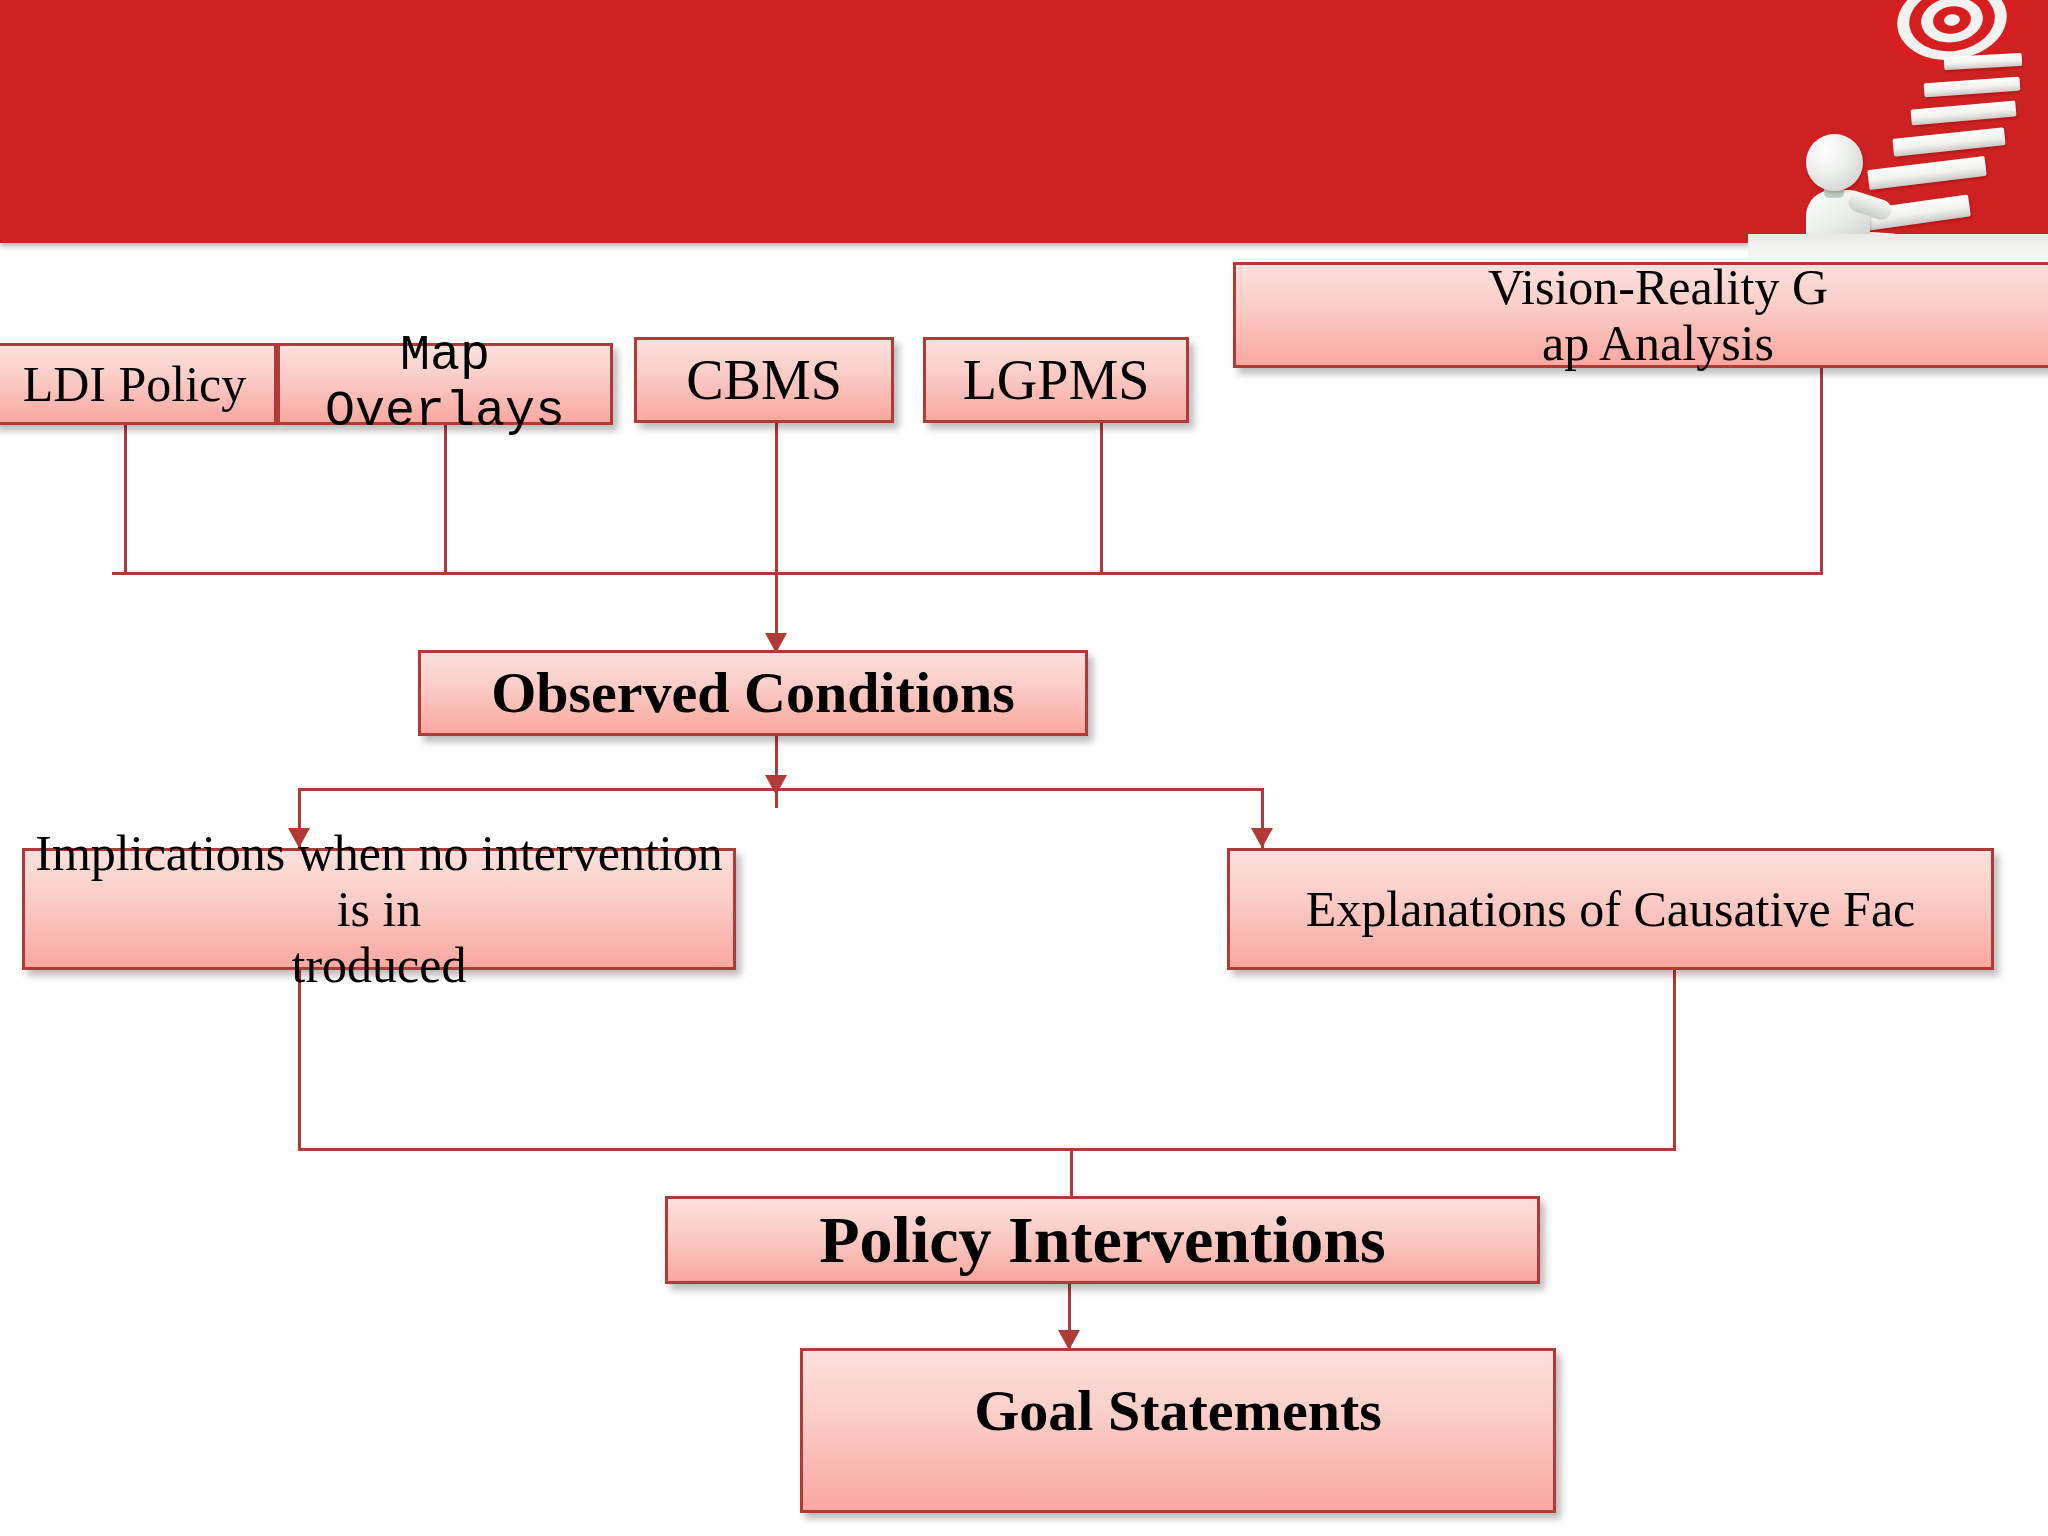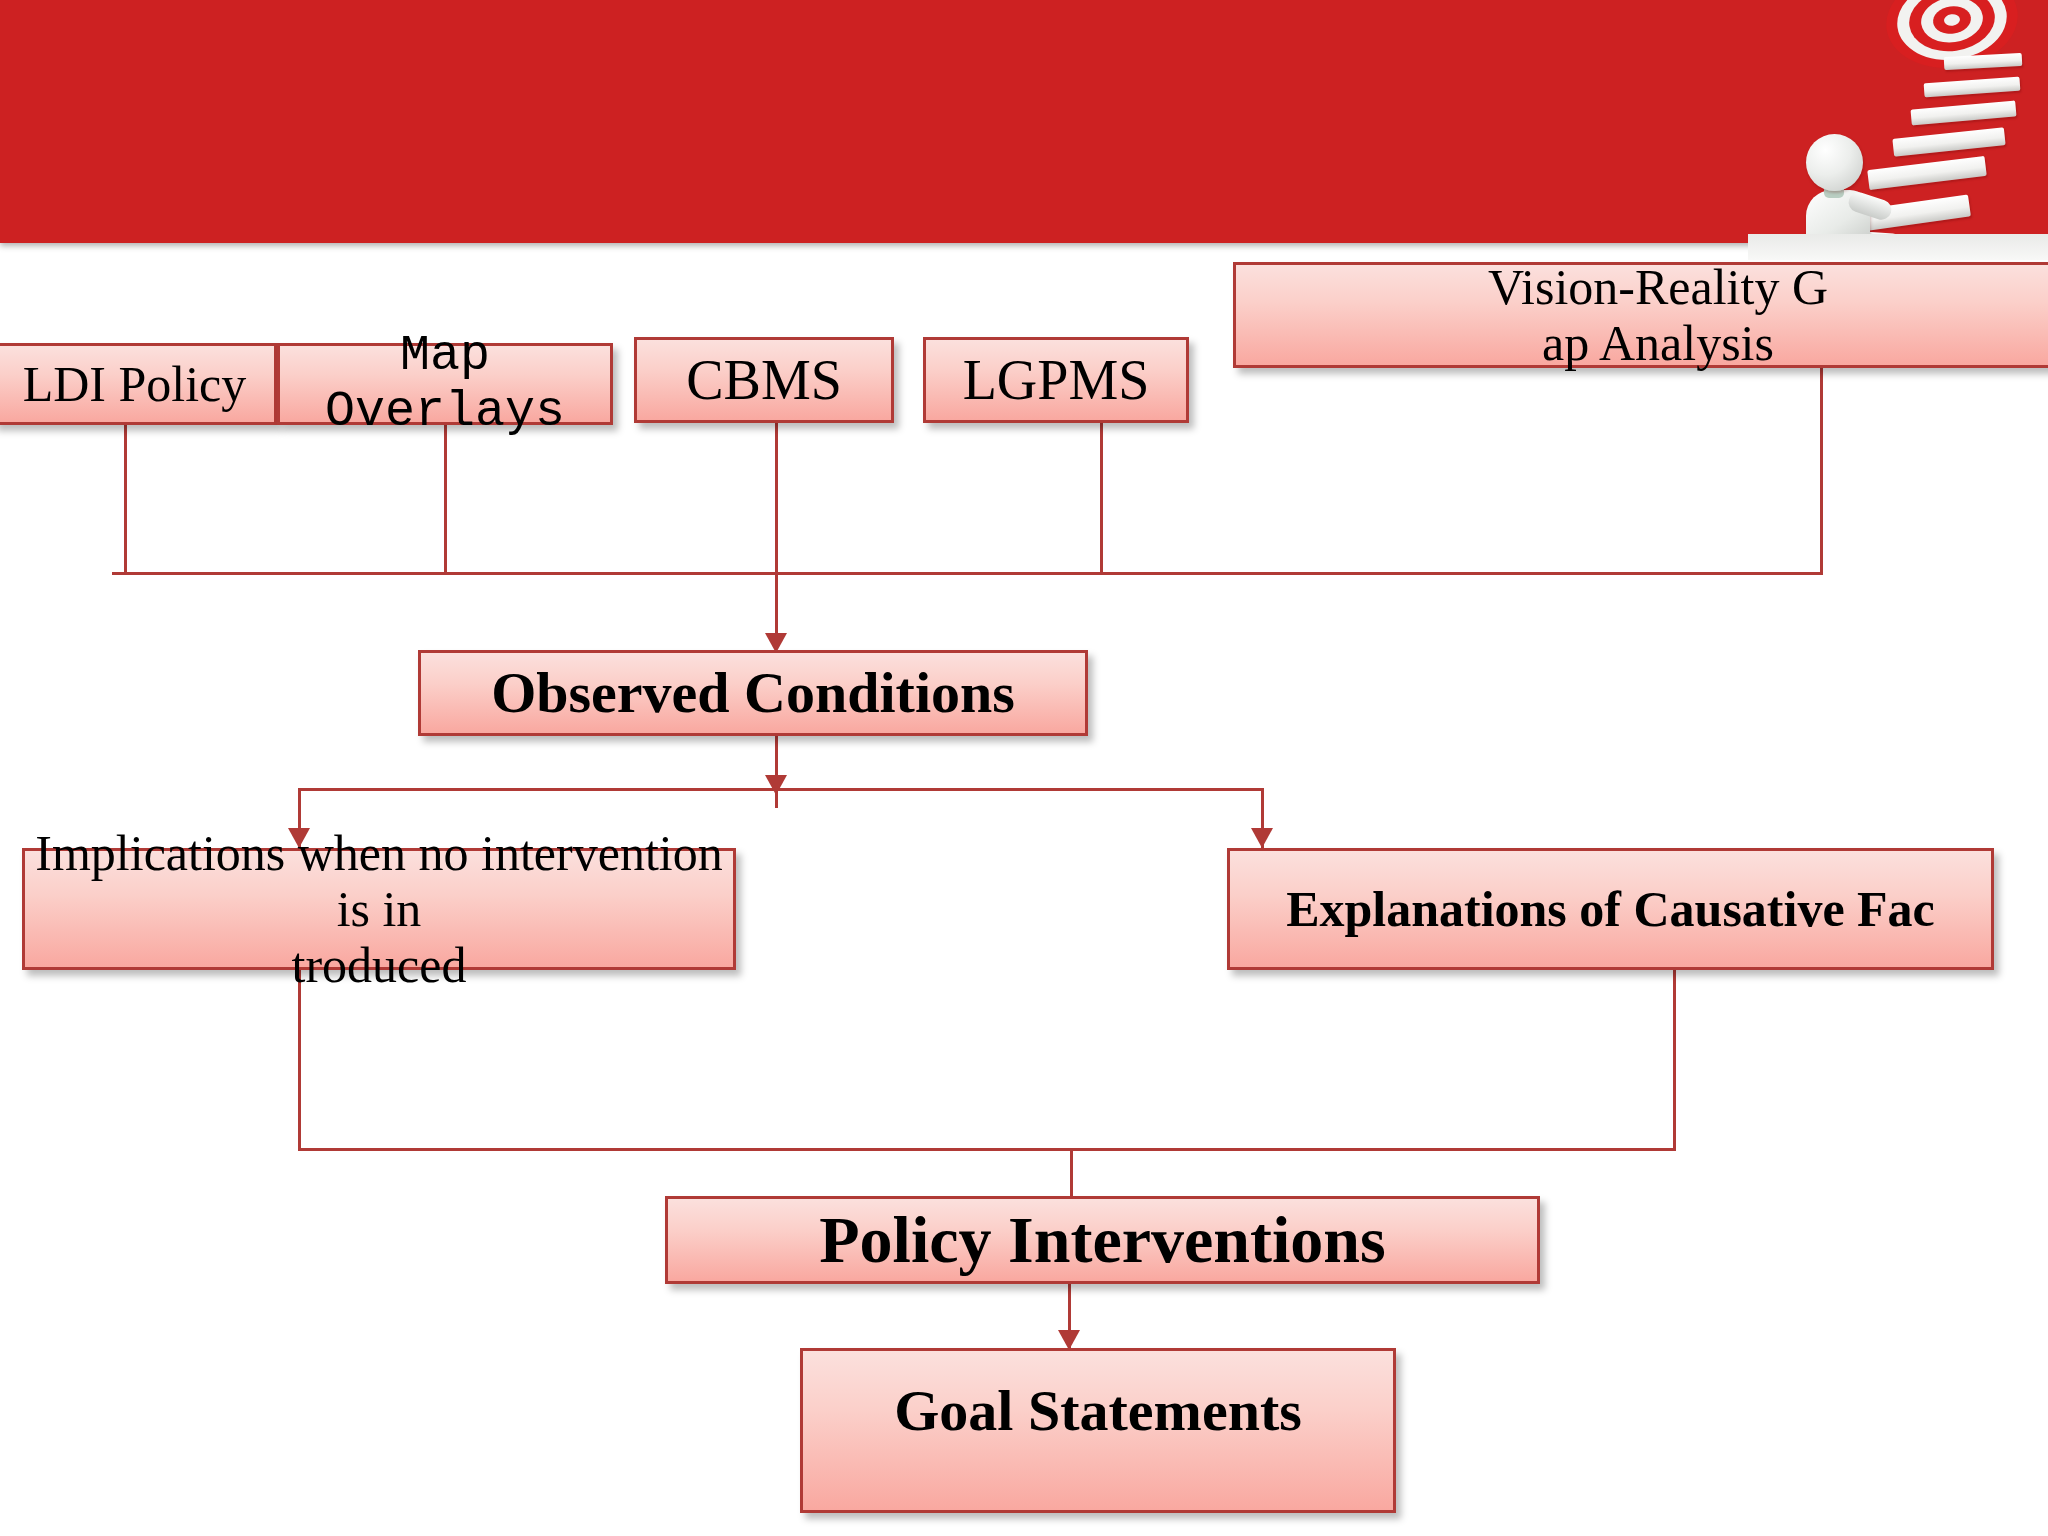--- a/index.html
+++ b/index.html
@@ -214,36 +214,36 @@
   <div class="vline" style="left:1261px; top:788px; height:62px;"></div>
   <div class="arrow" style="left:1251px; top:828px;"></div>
 
   <div class="node" style="left:22px; top:848px; width:714px; height:122px; font-size:50px;">
     <span>
       <span>Implications when no intervention is in</span>
       <span>troduced</span>
     </span>
   </div>
 
-  <div class="node" style="left:1227px; top:848px; width:767px; height:122px; font-size:50px;font-weight:bold;">
+  <div class="node" style="left:1227px; top:848px; width:767px; height:122px; font-size:50px;">
     <span>
       <span>Explanations of Causative Fac</span>
     </span>
   </div>
 
   <div class="vline" style="left:298px;  top:970px; height:181px;"></div>
   <div class="vline" style="left:1673px; top:970px; height:181px;"></div>
   <div class="hline" style="left:298px;  top:1148px; width:1378px;"></div>
   <div class="vline" style="left:1070px; top:1148px; height:68px;"></div>
   <div class="arrow" style="left:1060px; top:1196px;"></div>
 
   <div class="node bold" style="left:665px; top:1196px; width:875px; height:88px; font-size:66px;">
     <span>Policy Interventions</span>
   </div>
 
   <div class="vline" style="left:1068px; top:1284px; height:68px;"></div>
   <div class="arrow" style="left:1058px; top:1330px;"></div>
 
-  <div class="node bold" style="left:800px; top:1348px; width:596px; height:165px; font-size:58px; align-items:flex-start; padding-top:28px;text-align:center;">
+  <div class="node bold" style="left:800px; top:1348px; width:756px; height:165px; font-size:58px; align-items:flex-start; padding-top:28px;text-align:center;">
     <span>Goal Statements</span>
   </div>
 
 </div>
 
 </body></html>

